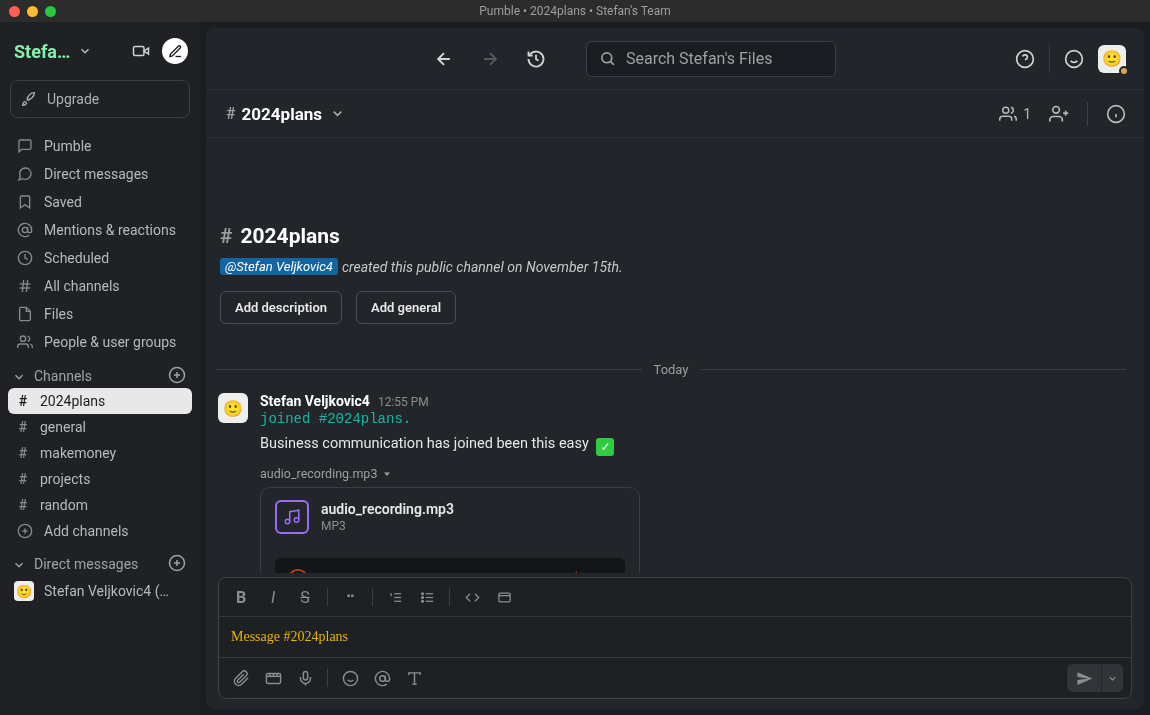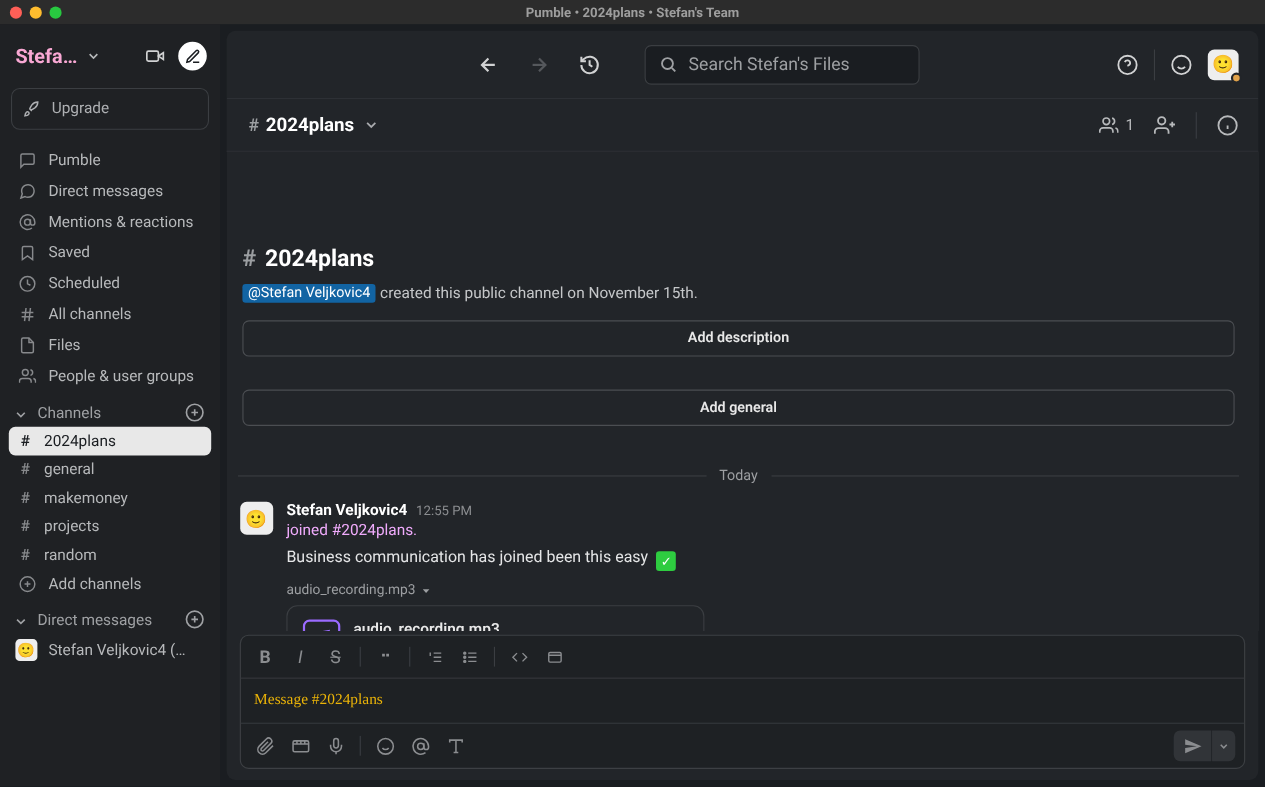--- a/index.html
+++ b/index.html
@@ -4,28 +4,28 @@
 <style>
   * { box-sizing: border-box; margin: 0; padding: 0; font-family: -apple-system, BlinkMacSystemFont, "Segoe UI", Roboto, Helvetica, Arial, sans-serif; }
   body { width: 1150px; height: 715px; background: #1a1d21; color: #d1d2d3; overflow: hidden; }
   svg { display: block; }
 
   
   .titlebar { height: 22px; background: #2c2c2c; display: flex; align-items: center; position: relative; }
   .traffic { display: flex; gap: 7px; margin-left: 9px; }
   .traffic span { width: 11px; height: 11px; border-radius: 50%; display: inline-block; }
   .tl-red { background:#ff5f57; } .tl-yellow { background:#febc2e; } .tl-green { background:#28c840; }
-  .titlebar-text { position:absolute; left:0; right:0; text-align:center; font-size:12px; font-weight:700; color:#9e9e9e; }
+  .titlebar-text { position:absolute; left:0; right:0; text-align:center; font-size:12px; font-weight:400; color:#9e9e9e; }
 
   .app { display:flex; height:693px; }
 
   
   .sidebar { width:200px; background:#1f2124; display:flex; flex-direction:column; padding:8px; }
   .ws-header { display:flex; align-items:center; gap:8px; padding:8px 4px 14px 6px; }
-  .ws-name { font-size:18px; font-weight:700; color:#f9a8d4; flex:0 0 auto; max-width:70px; overflow:hidden; text-overflow:ellipsis; white-space:nowrap;}
+  .ws-name { font-size:18px; font-weight:700; color:#86efac; flex:0 0 auto; max-width:70px; overflow:hidden; text-overflow:ellipsis; white-space:nowrap;}
   .ws-chevron { color:#b7b9bb; }
   .ws-spacer { flex:1; }
   .ws-iconbtn { width:26px; height:26px; display:flex; align-items:center; justify-content:center; color:#d1d2d3; border-radius:50%; }
   .ws-compose { background:#fff; color:#1a1d21; }
 
   .upgrade { margin:2px 2px 14px 2px; border:1px solid #3b3e42; border-radius:8px; padding:10px 10px; display:flex; align-items:center; gap:10px; color:#aeb0b3; font-size:14px; }
 
   .nav-item { display:flex; align-items:center; gap:10px; padding:6px 8px; border-radius:6px; color:#b7b9bb; font-size:14px; cursor:pointer; }
   .nav-icon { width:18px; display:flex; justify-content:center; color:#87898c;}
   .section-head { display:flex; align-items:flex-end; padding:10px 6px 4px 4px; color:#9fa1a4; font-size:14px; }
@@ -53,35 +53,35 @@
   .channelbar .chname { font-weight:700; color:#fff; font-size:17px; }
   .channelbar .chev { margin-left:8px; color:#a9abae;}
   .channelbar .right { margin-left:auto; display:flex; align-items:center; gap:18px; color:#b7b9bb;}
   .members { display:flex; align-items:center; gap:6px; font-size:14px;}
   .cb-divider { width:1px; height:24px; background:#3b3e42;}
 
   .messages { flex:1; overflow:auto; padding:0 18px 0 10px; margin:0 6px; background:#222529;}
   .intro { padding:86px 4px 18px 4px; }
   .intro-title { font-size:21px; font-weight:700; color:#fff; display:flex; align-items:center; gap:8px; margin-bottom:10px;}
   .intro-hash { color:#9b9ea1; font-weight:700;}
-  .intro-text { font-size:14px; color:#c5c7c9; display:flex; align-items:center; gap:4px; flex-wrap:wrap;}
+  .intro-text { font-size:14px; color:#c5c7c9; display:flex; align-items:center; gap:4px; flex-wrap:wrap;font-style:italic;}
   .mention-chip { background:#1264a3; color:#fff; padding:1px 5px; border-radius:3px; font-size:13px; }
-  .intro-btns { display:flex; gap:30px; margin-top:16px;flex-direction:column;}
+  .intro-btns { display:flex; gap:14px; margin-top:16px;}
   .ghost-btn { border:1px solid #4b4e52; background:transparent; color:#e8e8e8; font-size:13px; font-weight:600; padding:8px 14px; border-radius:6px; cursor:pointer;}
 
   .day-divider { display:flex; align-items:center; gap:12px; margin:20px 0 10px 0;}
   .day-divider .line { flex:1; height:1px; background:#3b3e42;}
   .day-divider .label { font-size:13px; color:#9d9fa2;}
 
   .msg { display:flex; gap:12px; padding:6px 0 10px 2px;}
   .msg-avatar { width:30px; height:30px; border-radius:6px; background:#eee; display:flex; align-items:center; justify-content:center; flex-shrink:0;}
   .msg-head { display:flex; align-items:baseline; gap:8px;}
   .msg-author { font-weight:700; color:#fff; font-size:14px;}
   .msg-time { font-size:12px; color:#8b8d90;}
-  .msg-event { font-size:14px; color:#f0abfc; margin-top:2px;}
+  .msg-event { font-size:14px; color:#14b8a6; margin-top:2px;font-family:Liberation Mono, monospace;}
   .msg-text { font-size:14.5px; color:#e5e6e7; margin-top:8px;}
   .check-emoji { display:inline-block; width:18px; height:18px; background:#2ecc40; border-radius:3px; color:#fff; font-size:12px; text-align:center; line-height:18px; vertical-align:-3px; margin-left:4px;}
 
   .attach-name { font-size:12.5px; color:#9d9fa2; margin-top:10px; display:flex; align-items:center; gap:4px;}
   .audio-card { margin-top:6px; width:380px; border:1px solid #3b3e42; border-radius:10px; padding:12px 14px 14px 14px;}
   .audio-top { display:flex; gap:12px; align-items:center;}
   .audio-icon { width:34px; height:34px; border:2px solid #9b6bff; border-radius:6px; display:flex; align-items:center; justify-content:center; color:#9b6bff;}
   .audio-title { font-weight:600; color:#e8e8e8; font-size:14px;}
   .audio-sub { font-size:12px; color:#8b8d90; margin-top:2px;}
   .audio-player { background:#131518; border-radius:6px; margin-top:24px; height:42px; display:flex; align-items:center; gap:12px; padding:16px 12px; color:#c2410c; font-size:13px;}
@@ -160,33 +160,33 @@
           <span class="nav-icon">
             <svg width="16" height="16" viewBox="0 0 24 24" fill="none" stroke="currentColor" stroke-width="2">
               <path d="M21 11.5a8.38 8.38 0 01-.9 3.8 8.5 8.5 0 01-7.6 4.7 8.38 8.38 0 01-3.8-.9L3 21l1.9-5.7a8.38 8.38 0 01-.9-3.8 8.5 8.5 0 014.7-7.6 8.38 8.38 0 013.8-.9h.5a8.48 8.48 0 018 8v.5z"></path>
             </svg>
           </span>
           <span>Direct messages</span>
         </div>
         <div class="nav-item">
           <span class="nav-icon">
             <svg width="16" height="16" viewBox="0 0 24 24" fill="none" stroke="currentColor" stroke-width="2">
+              <path d="M19 21l-7-5-7 5V5a2 2 0 012-2h10a2 2 0 012 2z"></path>
+            </svg>
+          </span>
+          <span>Saved</span>
+        </div>
+        <div class="nav-item">
+          <span class="nav-icon">
+            <svg width="16" height="16" viewBox="0 0 24 24" fill="none" stroke="currentColor" stroke-width="2">
               <circle cx="12" cy="12" r="4"></circle>
               <path d="M16 8v5a3 3 0 006 0v-1a10 10 0 10-3.92 7.94"></path>
             </svg>
           </span>
           <span>Mentions &amp; reactions</span>
-        </div>
-        <div class="nav-item">
-          <span class="nav-icon">
-            <svg width="16" height="16" viewBox="0 0 24 24" fill="none" stroke="currentColor" stroke-width="2">
-              <path d="M19 21l-7-5-7 5V5a2 2 0 012-2h10a2 2 0 012 2z"></path>
-            </svg>
-          </span>
-          <span>Saved</span>
         </div>
         <div class="nav-item">
           <span class="nav-icon">
             <svg width="16" height="16" viewBox="0 0 24 24" fill="none" stroke="currentColor" stroke-width="2">
               <circle cx="12" cy="12" r="10"></circle>
               <polyline points="12 6 12 12 16 14"></polyline>
             </svg>
           </span>
           <span>Scheduled</span>
         </div>

